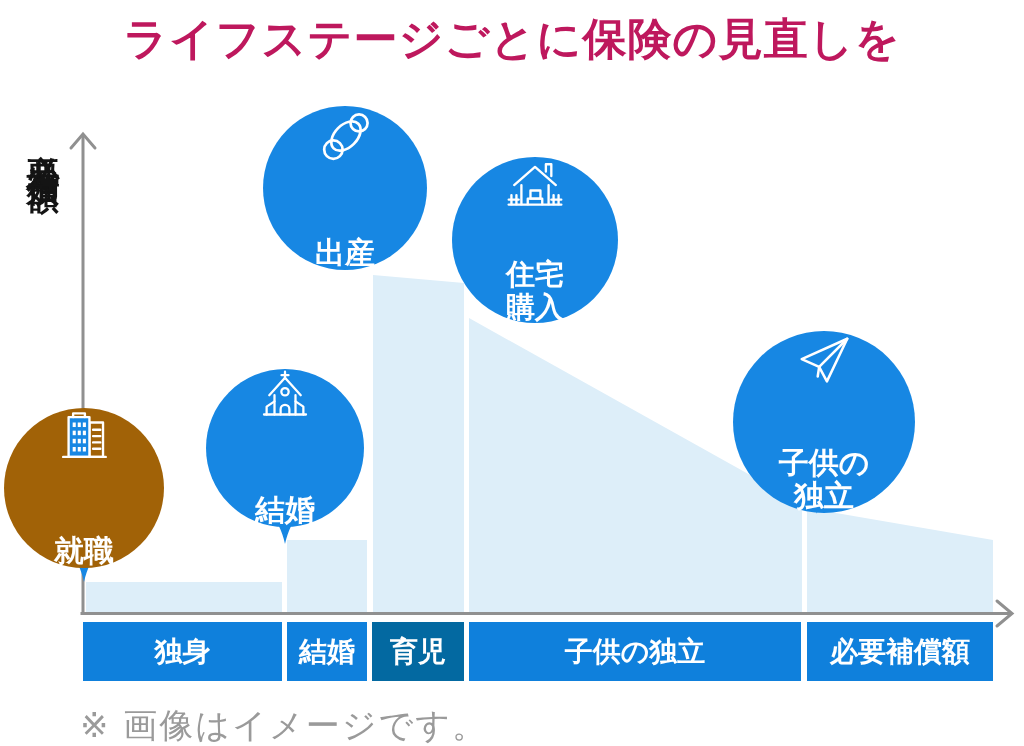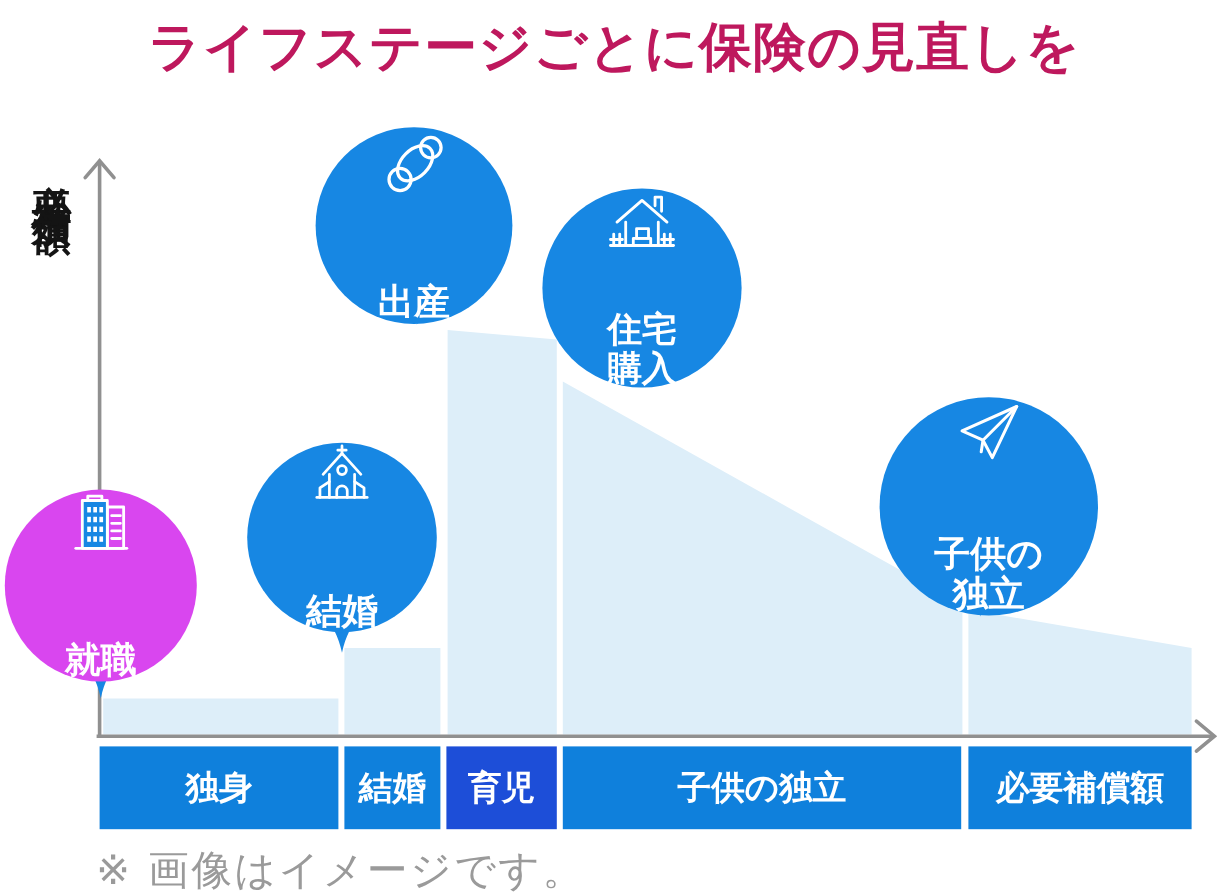--- a/index.html
+++ b/index.html
@@ -19,21 +19,21 @@
   }
   .chart-svg { position:absolute; left:0; top:0; z-index:1; }
   .bubble {
     position:absolute; border-radius:50%;
     display:flex; flex-direction:column; align-items:center; justify-content:space-between;
     color:#fff; text-align:center; z-index:3;
   }
   .bubble .blabel { font-weight:700; line-height:1.12; margin-top:3px; white-space:nowrap; }
   .tail { position:absolute; width:40px; height:38px; z-index:2; transform-origin:20px 0; }
   .bar {
-    position:absolute; top:622px; height:69px;
+    position:absolute; top:622px; height:59px;
     display:flex; align-items:center; justify-content:center;
     color:#fff; font-size:28px; font-weight:700; z-index:2; white-space:nowrap;
   }
   .note { position:absolute; left:80px; top:703px; font-size:34px; color:#9a9a9a; letter-spacing:2px; }
 </style>
 </head>
 <body>
 
 <div class="stage">
 
@@ -70,21 +70,21 @@
   <svg class="tail" style="left:343px; top:238px; transform:rotate(26deg);" viewBox="0 0 40 38">
     <path d="M5 2 C12 14 17 22 20 36 C23 22 28 14 35 2 Z" fill="#1787e3"></path>
   </svg>
   <svg class="tail" style="left:474px; top:288px; transform:rotate(-41deg);" viewBox="0 0 40 38">
     <path d="M5 2 C12 14 17 22 20 36 C23 22 28 14 35 2 Z" fill="#1787e3"></path>
   </svg>
   <svg class="tail" style="left:792px; top:478px; transform:rotate(-8deg);" viewBox="0 0 40 38">
     <path d="M5 2 C12 14 17 22 20 36 C23 22 28 14 35 2 Z" fill="#1787e3"></path>
   </svg>
 
-  <div class="bubble" style="left:4px; top:408px; width:160px; height:160px; background:#d946ef;">
+  <div class="bubble" style="left:4px; top:408px; width:160px; height:160px; background:#a16207;">
     <svg viewBox="0 0 64 64" width="58" height="58">
       <g fill="none" stroke="#fff" stroke-width="2.6" stroke-linecap="round" stroke-linejoin="round">
         <rect x="38" y="16" width="15" height="38"></rect>
         <path d="M42 24 h8 M42 31 h8 M42 38 h8 M42 45 h8"></path>
         <rect x="15" y="10" width="23" height="44" fill="#1787e3"></rect>
         <path d="M20 10 V6 h13 v4"></path>
         <path d="M9 54 h47"></path>
       </g>
       <g fill="#fff" stroke="none">
         <rect x="19.5" y="16" width="3.4" height="5"></rect>
@@ -167,21 +167,21 @@
       <span style="display:block;">独立</span>
     </div>
   </div>
 
   <div class="bar" style="left:83px;  width:199px; background:#0f80dc;">
     <span>独身</span>
   </div>
   <div class="bar" style="left:287px; width:80px;  background:#0f80dc;">
     <span>結婚</span>
   </div>
-  <div class="bar" style="left:372px; width:92px;  background:#1d4ed8;">
+  <div class="bar" style="left:372px; width:92px;  background:#0369a1;">
     <span>育児</span>
   </div>
   <div class="bar" style="left:469px; width:332px; background:#0f80dc;">
     <span>子供の独立</span>
   </div>
   <div class="bar" style="left:807px; width:186px; background:#0f80dc;">
     <span>必要補償額</span>
   </div>
 
   <div class="note">※ 画像はイメージです。</div>

